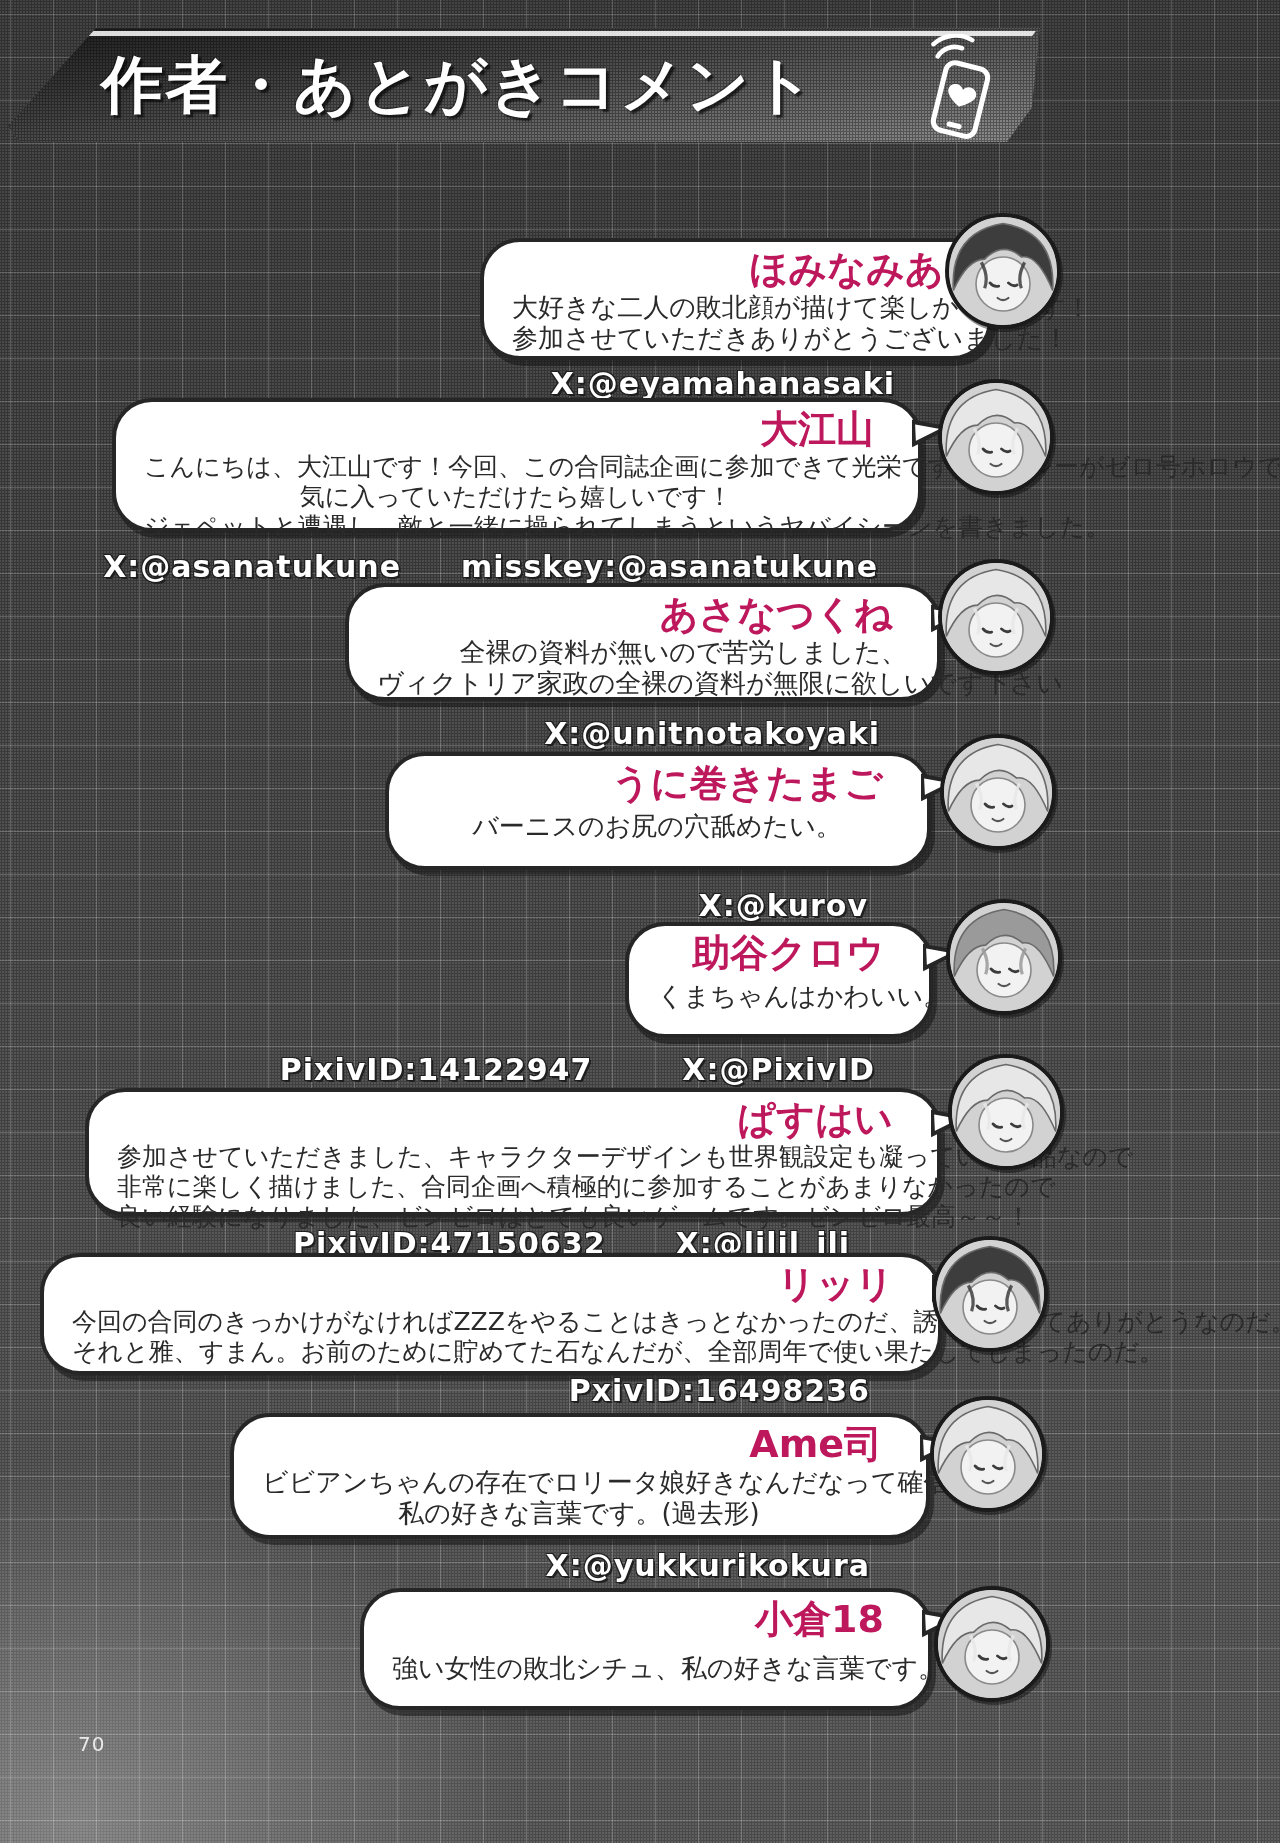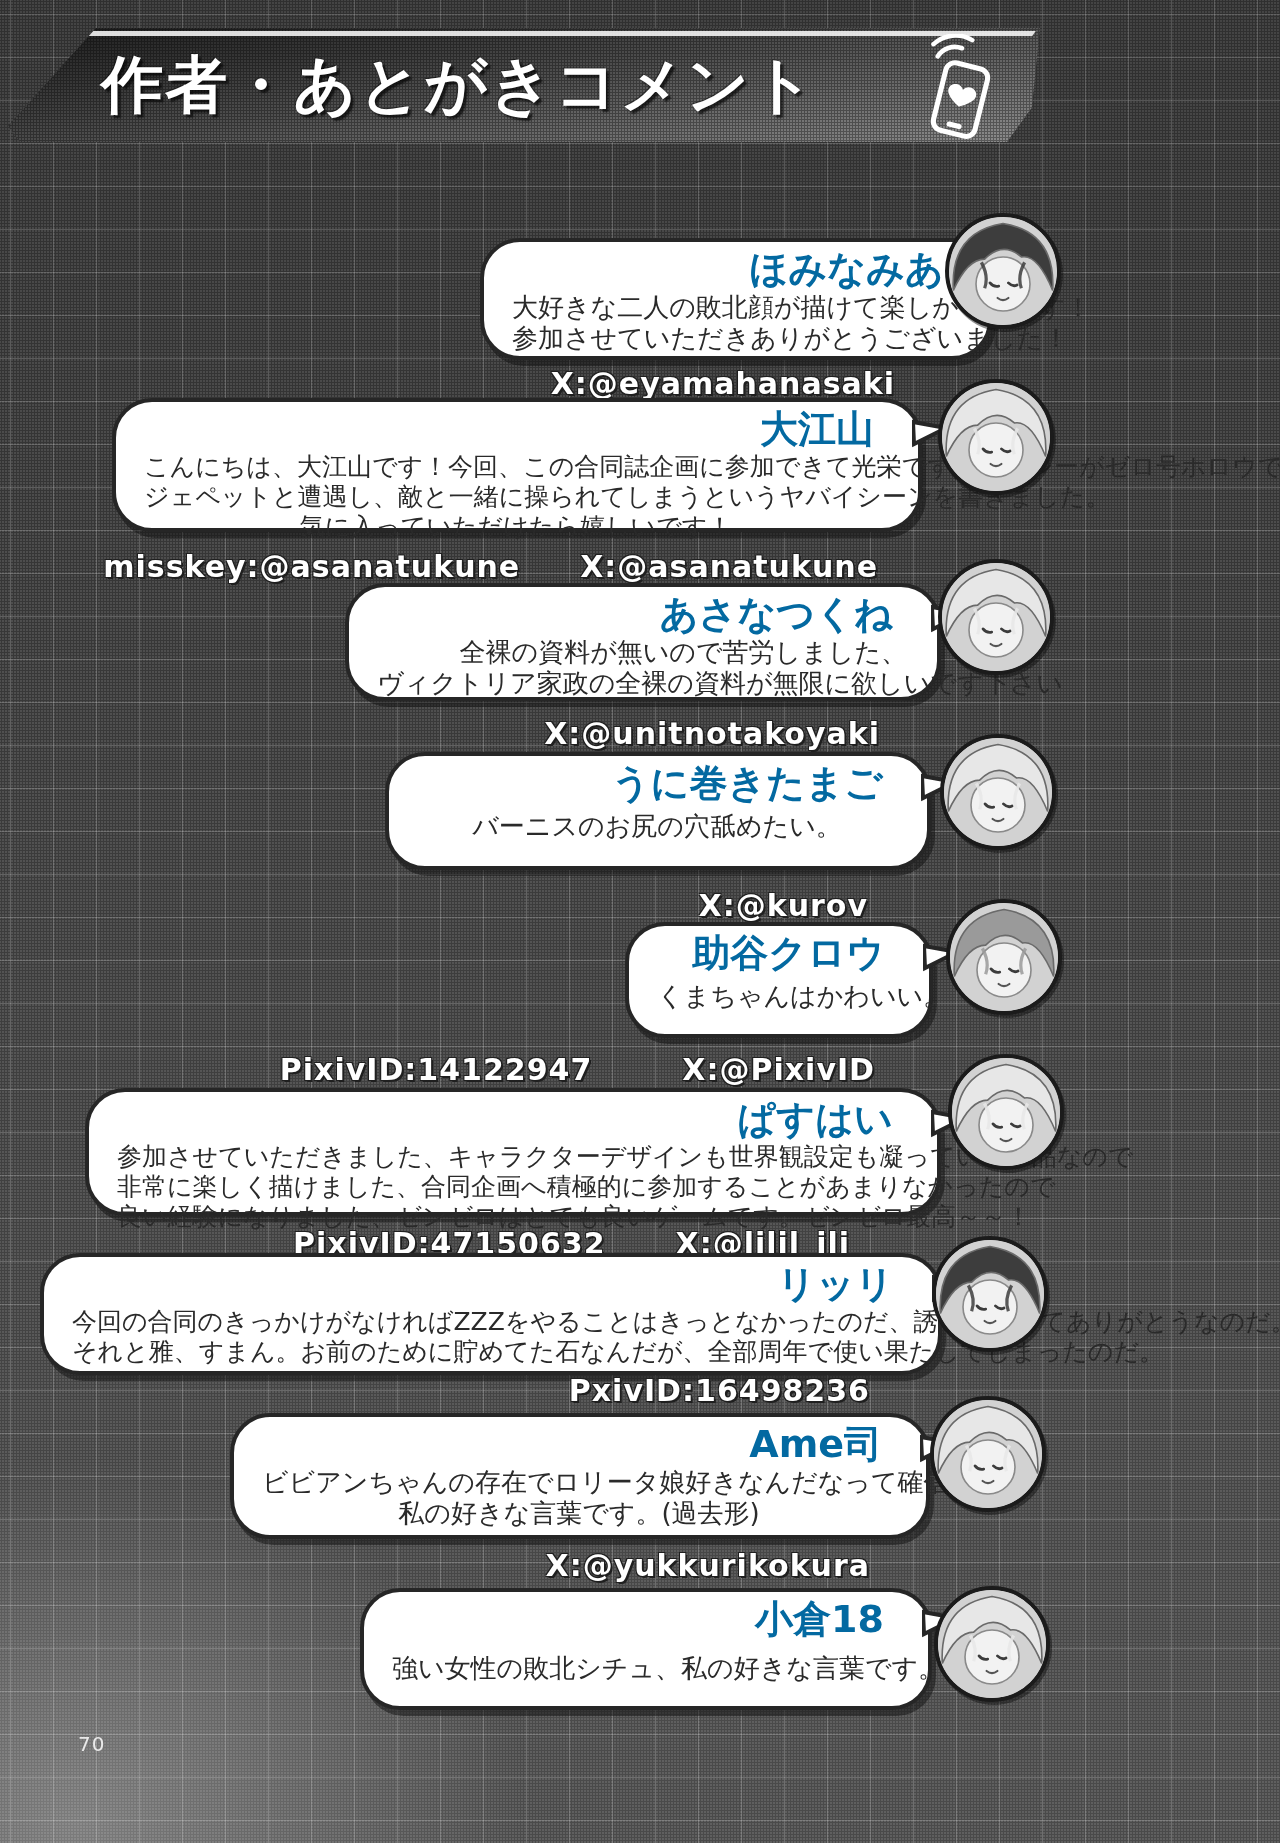--- a/index.html
+++ b/index.html
@@ -40,21 +40,21 @@
   .phone-icon{position:absolute; left:903px; top:34px; width:112px; height:112px;}
 
   
   .bubble{
     position:absolute; background:#fff; border:4px solid #262626; border-radius:40px;
     box-shadow:4px 6px 0 rgba(15,15,15,0.5);
     box-sizing:border-box; padding:6px 30px 10px 28px;
     display:flex; flex-direction:column; justify-content:space-between;
   }
   .bubble .tail{position:absolute; right:-30px; top:16px; width:36px; height:30px;}
-  .artist-name{font-size:38px; font-weight:700; color:#0369a1; text-align:right; padding-right:14px; line-height:1.15; white-space:nowrap;}
+  .artist-name{font-size:38px; font-weight:700; color:#be185d; text-align:right; padding-right:14px; line-height:1.15; white-space:nowrap;}
   .lines{color:#2a2a2a; font-size:26px; line-height:1.2; font-weight:500;}
   .lines div{white-space:nowrap;}
   .al-right{text-align:right;}
   .al-center{text-align:center;}
   .fs-small .lines{font-size:25px;}
 
   .c0{left:480px; top:238px; width:512px; height:122px;}
   .c1{left:112px; top:398px; width:810px; height:134px;}
   .c2{left:345px; top:583px; width:596px; height:118px;}
   .c3{left:385px; top:752px; width:546px; height:118px;}
@@ -146,38 +146,38 @@
     <span>X:@eyamahanasaki</span>
   </div>
 
   <section class="bubble c1 fs-small">
     <svg class="tail" viewBox="0 0 36 30">
         <polygon points="1,4 34,10 2,26" fill="#fff" stroke="#262626" stroke-width="4"></polygon>
       </svg>
     <div class="artist-name">大江山</div>
     <div class="lines al-center">
       <div>こんにちは、大江山です！今回、この合同誌企画に参加できて光栄です。ルーシーがゼロ号ホロウで</div>
+      <div>気に入っていただけたら嬉しいです！</div>
       <div>ジェペットと遭遇し、敵と一緒に操られてしまうというヤバイシーンを書きました。</div>
-      <div>気に入っていただけたら嬉しいです！</div>
     </div>
   </section>
   <div class="avatar a1 tone-light">
       <svg viewBox="0 0 100 100">
         <circle cx="50" cy="50" r="50" fill="#d2d2d2"></circle>
         <path d="M4 68 Q1 14 50 6 Q99 14 96 68 Q82 34 67 37 Q50 22 33 39 Q17 39 4 68 Z" fill="currentColor" stroke="#6a6a6a" stroke-width="1.5"></path>
         <circle cx="50" cy="62" r="25" fill="#f2f2f2" stroke="#8a8a8a" stroke-width="1.5"></circle>
         <path d="M38 61 q3 4 8 3 M55 61 q4 4 8 2" stroke="#3c3c3c" stroke-width="2.6" fill="none" stroke-linecap="round"></path>
         <path d="M45 75 q5 4 10 0" stroke="#555" stroke-width="2" fill="none" stroke-linecap="round"></path>
         <path d="M30 42 q7 13 3 24 M70 42 q-7 13 -3 24" stroke="currentColor" stroke-width="3" fill="none" opacity="0.85"></path>
       </svg>
     </div>
 
   <div class="handles h2">
+    <span>X:@asanatukune</span>
     <span>misskey:@asanatukune</span>
-    <span>X:@asanatukune</span>
   </div>
 
   <section class="bubble c2">
     <svg class="tail" viewBox="0 0 36 30">
         <polygon points="1,4 34,10 2,26" fill="#fff" stroke="#262626" stroke-width="4"></polygon>
       </svg>
     <div class="artist-name">あさなつくね</div>
     <div class="lines al-right">
       <div>全裸の資料が無いので苦労しました、</div>
       <div>ヴィクトリア家政の全裸の資料が無限に欲しいです下さい</div>

